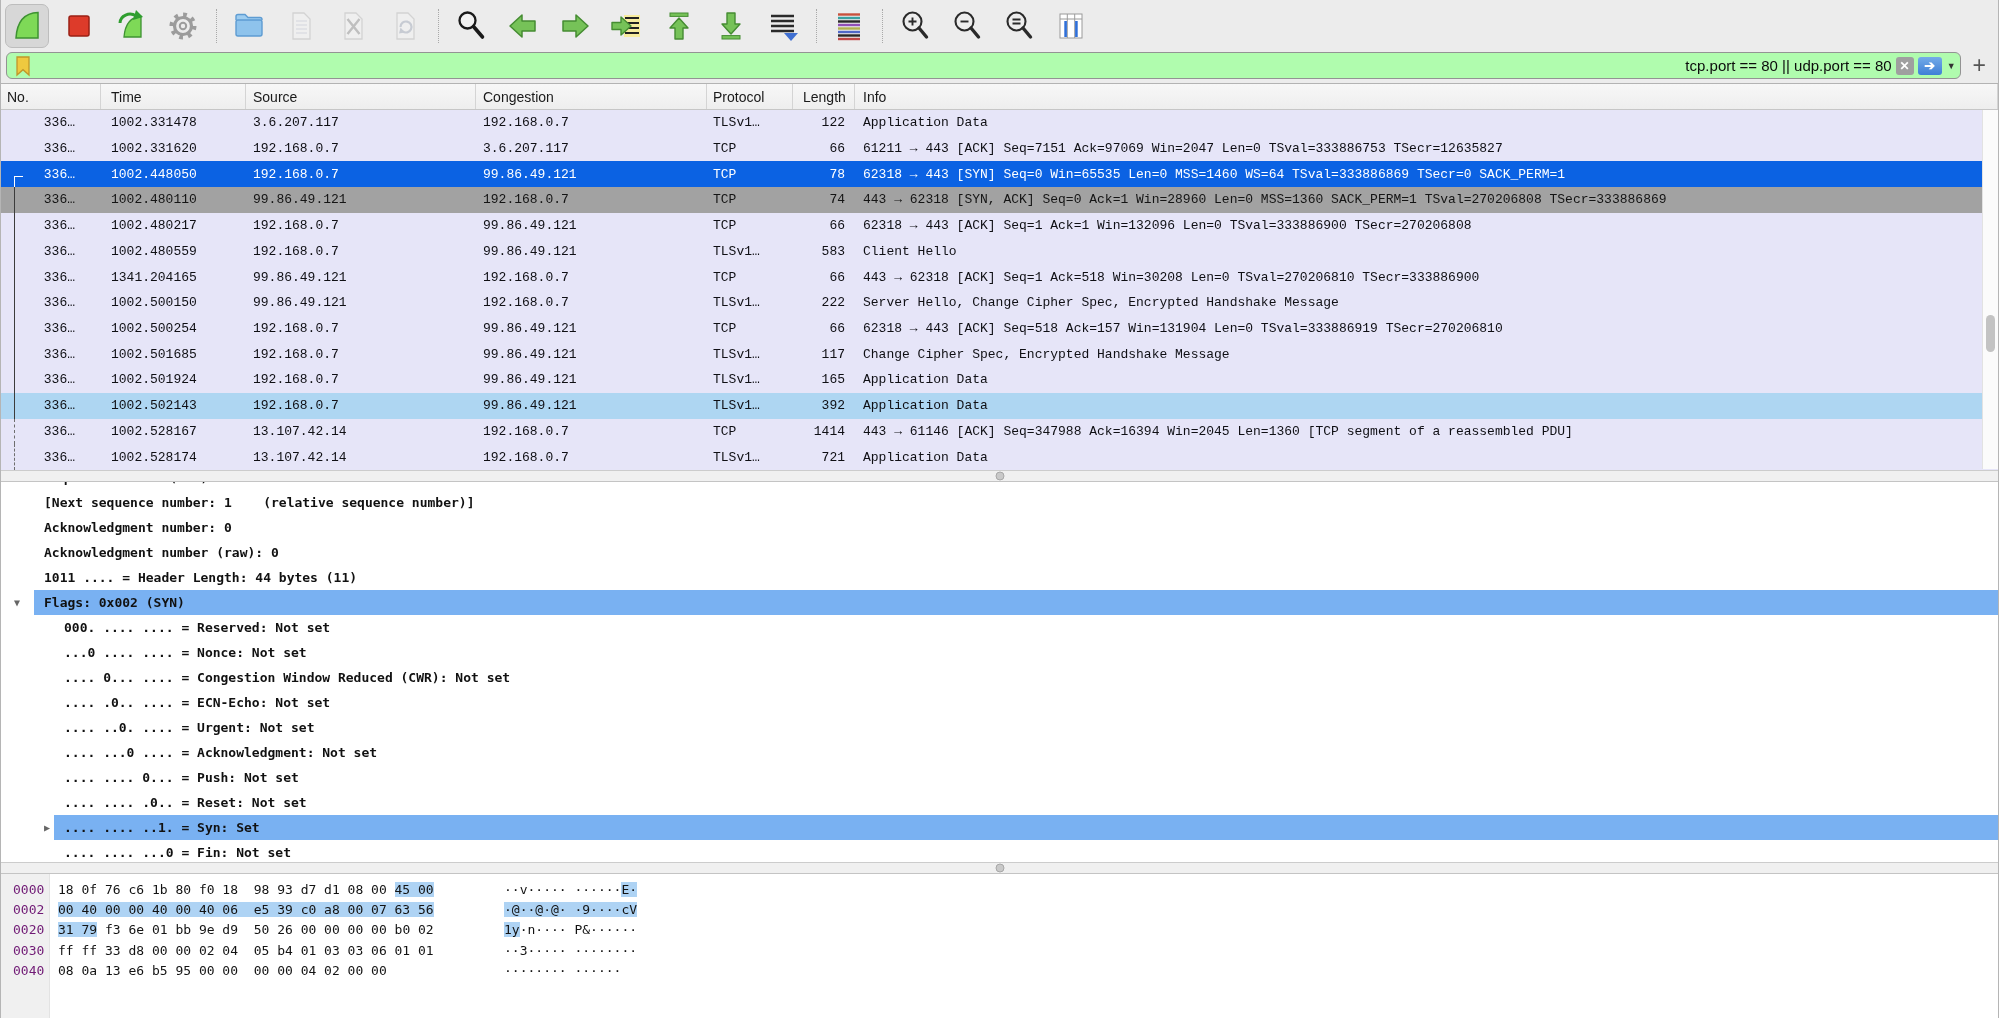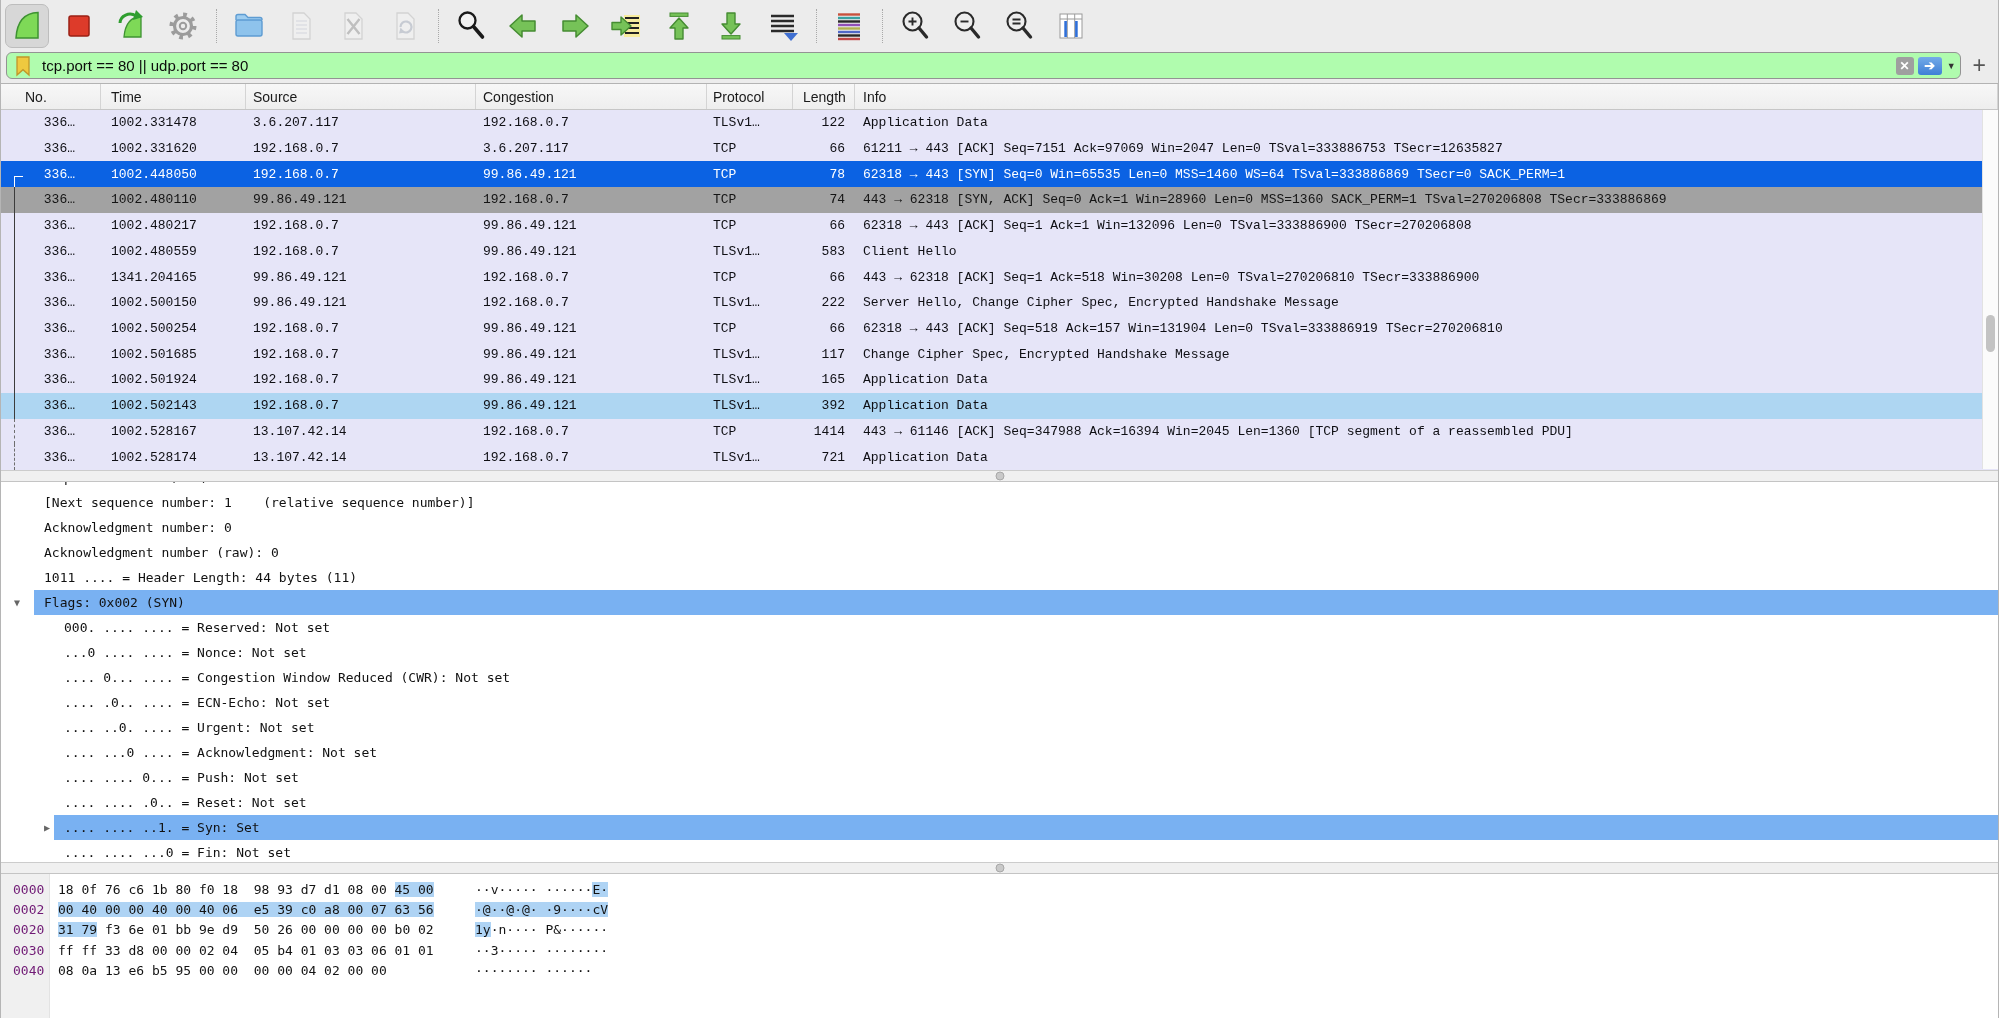--- a/index.html
+++ b/index.html
@@ -6,21 +6,21 @@
   #win{position:relative;width:1999px;height:1018px;background:#fff;overflow:hidden;
        font-family:"Liberation Sans",sans-serif;border-left:1px solid #b5b5b5;border-right:1px solid #b5b5b5;box-sizing:border-box;}
   
   #toolbar{height:52px;background:#ececec;display:flex;align-items:center;padding-left:4px;box-sizing:border-box;}
   .tbtn{width:44px;height:44px;display:flex;align-items:center;justify-content:center;border-radius:7px;margin-right:8px;flex:0 0 auto;}
   .tbtn svg{width:36px;height:36px;display:block;}
   .tbtn.active{background:#d7d7d7;border:1px solid #bdbdbd;box-sizing:border-box;}
   .tbtn.disabled{opacity:.45;filter:grayscale(.6);}
   .tsep{width:0;height:34px;border-left:1px dotted #a9a9a9;margin:0 10px 0 3px;flex:0 0 auto;}
   
-  #filterbar{height:32px;background:#ececec;display:flex;align-items:center;padding:0 6px 4px 5px;box-sizing:border-box;border-bottom:1px solid #b3b3b3;}
+  #filterbar{height:32px;background:#ececec;display:flex;align-items:center;padding:0 6px 4px 5px;box-sizing:border-box;border-bottom:1px solid #b3b3b3;text-align:right;}
   #filterbox{flex:1;height:27px;background:#b0fcae;border:1px solid #939393;border-radius:6px;display:flex;align-items:center;padding:0 4px 0 6px;box-sizing:border-box;}
   #filtertext{flex:1;font-size:15px;color:#0c0c0c;padding-left:9px;white-space:nowrap;overflow:hidden;}
   .fbtn{display:flex;align-items:center;justify-content:center;border-radius:3px;margin-left:4px;}
   #clearbtn{width:18px;height:18px;background:#9f9f9f;color:#fff;font-size:12px;font-weight:bold;line-height:1;}
   #applybtn{width:24px;height:18px;background:linear-gradient(#74abe8,#3f7fd6);color:#fff;font-size:13px;font-weight:bold;line-height:1;}
   #fcaret{font-size:9px;color:#333;margin-left:5px;}
   #addfilter{font-size:23px;color:#555;margin-left:12px;margin-right:6px;line-height:1;}
   
   #plist{position:relative;height:386px;border-bottom:1px solid #c2c2c2;box-sizing:border-box;background:#fff;}
   #phead{height:26px;display:flex;background:linear-gradient(#f7f7f7,#eeeeee);border-bottom:1px solid #c6c6c6;box-sizing:border-box;
@@ -32,52 +32,52 @@
   .prow.gray{background:#a2a2a2;color:#141414;}
   .prow.ltblue{background:#aed6f2;color:#0f0f14;}
   .pc{flex:0 0 auto;overflow:hidden;white-space:pre;box-sizing:border-box;}
   .c-no{width:100px;text-align:right;padding-right:26px;}
   .c-time{width:145px;padding-left:10px;}
   .c-src{width:230px;padding-left:7px;}
   .c-dst{width:231px;padding-left:7px;}
   .c-proto{width:86px;padding-left:6px;}
   .c-len{width:62px;text-align:right;padding-right:10px;}
   .c-info{flex:1 1 auto;padding-left:8px;}
-  #phead .c-no{text-align:left;padding-left:24px;padding-right:0;}
+  #phead .c-no{text-align:left;padding-left:6px;padding-right:0;}
   #phead .c-len{text-align:left;padding-left:10px;padding-right:0;}
   .mark{position:absolute;left:13px;top:0;bottom:0;width:12px;pointer-events:none;}
   .mark.line{border-left:1.5px solid #3c3c3c;}
   .mark.dashed{border-left:1.5px dashed #6e6e6e;}
   .mark.start{top:55%;border-left:1.5px solid #fff;}
   .mark.start::before{content:"";position:absolute;left:0;top:0;width:8px;height:1.5px;background:#fff;}
   
   #ptrack{position:absolute;right:0;top:26px;bottom:0;width:15px;background:#fbfbfb;border-left:1px solid #e2e2e2;}
   #pthumb{position:absolute;left:3px;top:205px;width:9px;height:37px;border-radius:5px;background:#c3c3c3;}
   
   .split{height:12px;background:#f0f0f0;border-top:1px solid #cccccc;border-bottom:1px solid #c4c4c4;box-sizing:border-box;position:relative;}
   .split .dot{position:absolute;left:50%;top:50%;transform:translate(-50%,-50%);width:9px;height:9px;border-radius:50%;
               background:#c9c9c9;border:1px solid #a8a8a8;box-sizing:border-box;}
   
   #details{height:380px;background:#fff;overflow:hidden;font-family:"DejaVu Sans Mono",monospace;font-size:13px;color:#111;}
-  #dlines{margin-top:-17px;}
+  #dlines{margin-top:-17px;font-weight:bold;}
   .dline{height:25px;display:flex;align-items:center;white-space:pre;}
   .dexp{flex:0 0 auto;color:#666;font-size:10px;display:flex;align-items:center;box-sizing:border-box;}
   .dexp.w2{width:33px;padding-left:13px;}
   .dexp.w3{width:53px;padding-left:43px;}
   .dtext{flex:1 1 auto;padding-left:10px;height:100%;display:flex;align-items:center;}
   .dtext.hl{background:#79b1f2;}
   
   #hexpane{position:relative;height:144px;background:#fff;overflow:hidden;
            font-family:"DejaVu Sans Mono",monospace;font-size:13px;color:#131313;padding-top:5px;box-sizing:border-box;}
   #hexgutter{position:absolute;left:0;top:0;bottom:0;width:48px;background:#f0f0f0;border-right:1px solid #e3e3e3;}
   .hxrow{position:relative;height:20.3px;display:flex;align-items:center;white-space:pre;}
   .hxoff{position:relative;width:48px;flex:0 0 auto;padding-left:12px;box-sizing:border-box;color:#701a75;}
   .hxoff.dim{color:#701a75;}
   .hxbytes{flex:0 0 auto;padding-left:9px;}
-  .hxascii{position:absolute;left:474px;}
+  .hxascii{position:absolute;left:503px;}
   .hlb{background:#aed3f4;}
 </style>
 </head>
 <body>
 
 <div id="win">
 
   <div id="toolbar">
       <div class="tbtn active">
         <svg viewBox="0 0 36 36">

